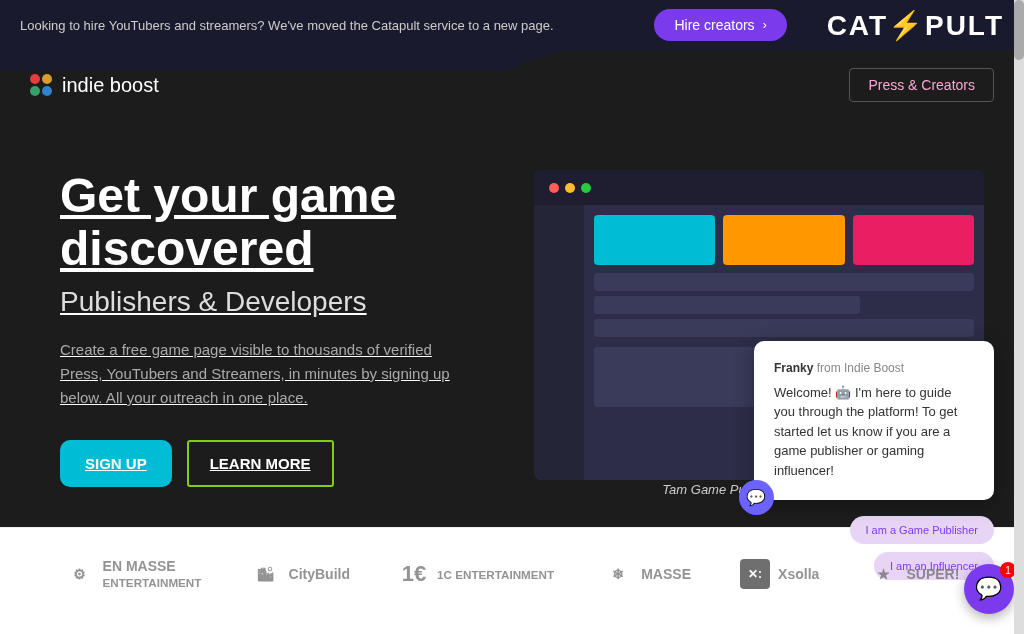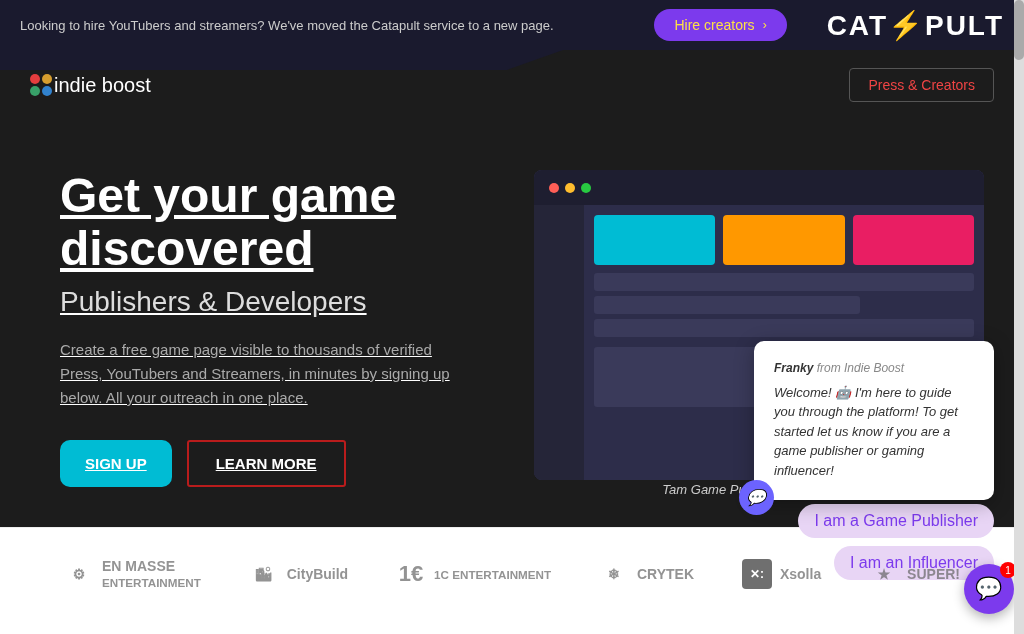--- a/index.html
+++ b/index.html
@@ -22,21 +22,21 @@
       position: absolute;
       bottom: -20px;
       left: 0;
       width: 55%;
       height: 20px;
       background: #1a1a2e;
       clip-path: polygon(0 0, 100% 0, 90% 100%, 0 100%);
     }
     .hire-btn {
       background: #7c3aed;
-      color: #fde047;
+      color: #ffffff;
       border: none;
       border-radius: 25px;
       padding: 8px 20px;
       font-size: 14px;
       cursor: pointer;
       display: flex;
       align-items: center;
       gap: 8px;
     }
     .hire-btn .arrow { font-size: 12px; }
@@ -53,21 +53,21 @@
       background: #1c1c1c;
       padding: 0 30px;
       height: 70px;
       display: flex;
       align-items: center;
       justify-content: space-between;
     }
     .logo-area {
       display: flex;
       align-items: center;
-      gap: 2px;
+      gap: 10px;
     }
     .logo-dots {
       display: flex;
       flex-direction: column;
       gap: 2px;
     }
     .dot-row { display: flex; gap: 2px; }
     .dot {
       width: 10px;
       height: 10px;
@@ -84,21 +84,21 @@
     }
     .nav-buttons { display: flex; gap: 10px; align-items: center; }
     .nav-btn {
       padding: 8px 18px;
       border-radius: 4px;
       font-size: 14px;
       cursor: pointer;
     }
     .nav-btn-outline {
       background: transparent;
-      color: #ef4444;
+      color: #f9a8d4;
       border: 1px solid #555;
     }
     .nav-btn-signin {
       background: transparent;
       color: white;
       border: 1px solid #555;
     }
 
     
     .hero {
@@ -137,22 +137,22 @@
       border: none;
       padding: 13px 25px;
       font-size: 15px;
       font-weight: 700;
       border-radius: 10px;
       cursor: pointer;
     }
     .btn-learn {
       background: transparent;
       color: white;
-      border: 2px solid #b91c1c;
-      padding: 13px 27px;
+      border: 2px solid #84cc16;
+      padding: 13px 21px;
       font-size: 15px;
       font-weight: 600;
       border-radius: 3px;
       cursor: pointer;
     }
 
     
     .hero-image {
       width: 450px;
       height: 310px;
@@ -239,21 +239,20 @@
     .chat-widget {
       position: absolute;
       right: -10px;
       bottom: -20px;
       width: 240px;
       background: white;
       border-radius: 10px;
       padding: 20px;
       box-shadow: 0 4px 20px rgba(0,0,0,0.3);
       z-index: 10;
-      font-style: italic;
     }
     .chat-from {
       font-size: 12px;
       color: #888;
       margin-bottom: 8px;
     }
     .chat-from strong { color: #333; }
     .chat-msg {
       font-size: 13px;
       color: #333;
@@ -267,21 +266,21 @@
       flex-direction: column;
       gap: 8px;
       align-items: flex-end;
     }
     .chat-action-btn {
       background: #e8d5f5;
       color: #7c3aed;
       border: none;
       border-radius: 20px;
       padding: 8px 16px;
-      font-size: 16px;
+      font-size: 11px;
       cursor: pointer;
       white-space: nowrap;
     }
     .chat-icon {
       position: absolute;
       bottom: -15px;
       left: -15px;
       width: 35px;
       height: 35px;
       background: #6c63ff;
@@ -485,21 +484,21 @@
   <div class="logo-item">
     <div class="logo-icon">🏙</div>
     <span>CityBuild</span>
   </div>
   <div class="logo-item">
     <div class="logo-icon" style="font-size:22px;font-weight:900;">1€</div>
     <span><small>1C ENTERTAINMENT</small></span>
   </div>
   <div class="logo-item">
     <div class="logo-icon">❄</div>
-    <span>CRYTEK</span>
+    <span>MASSE</span>
   </div>
   <div class="logo-item">
     <div class="logo-icon" style="background:#333;color:white;border-radius:4px;font-size:12px;padding:3px;font-weight:900;">✕:</div>
     <span>Xsolla</span>
   </div>
   <div class="logo-item">
     <div class="logo-icon">★</div>
     <span>SUPER!</span>
   </div>
 </div>

